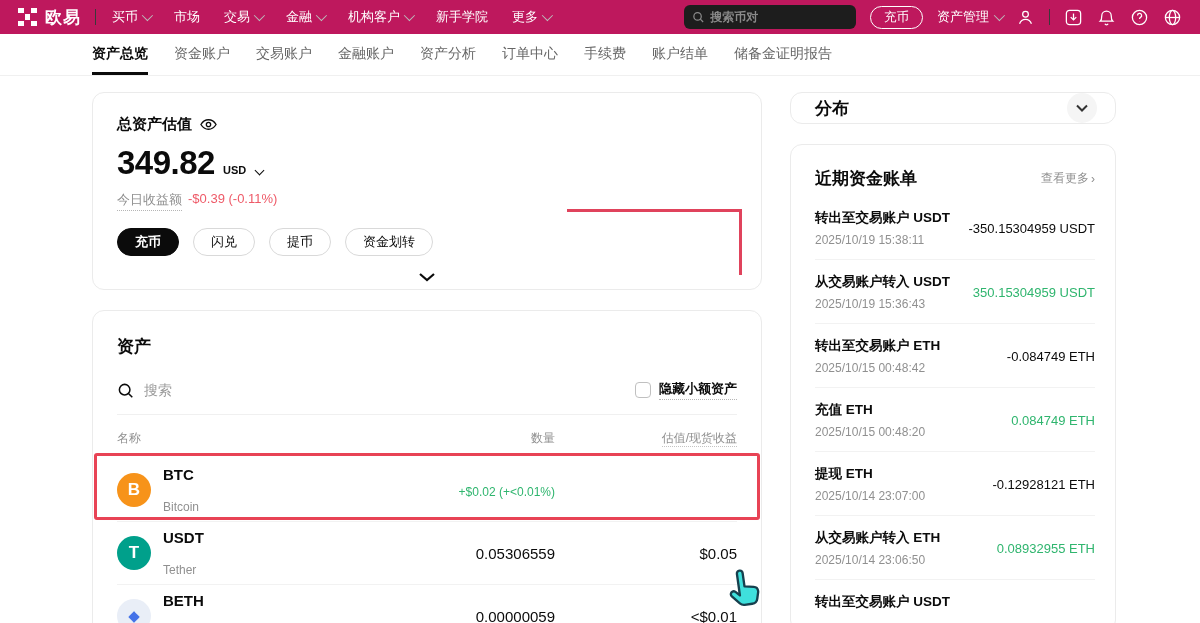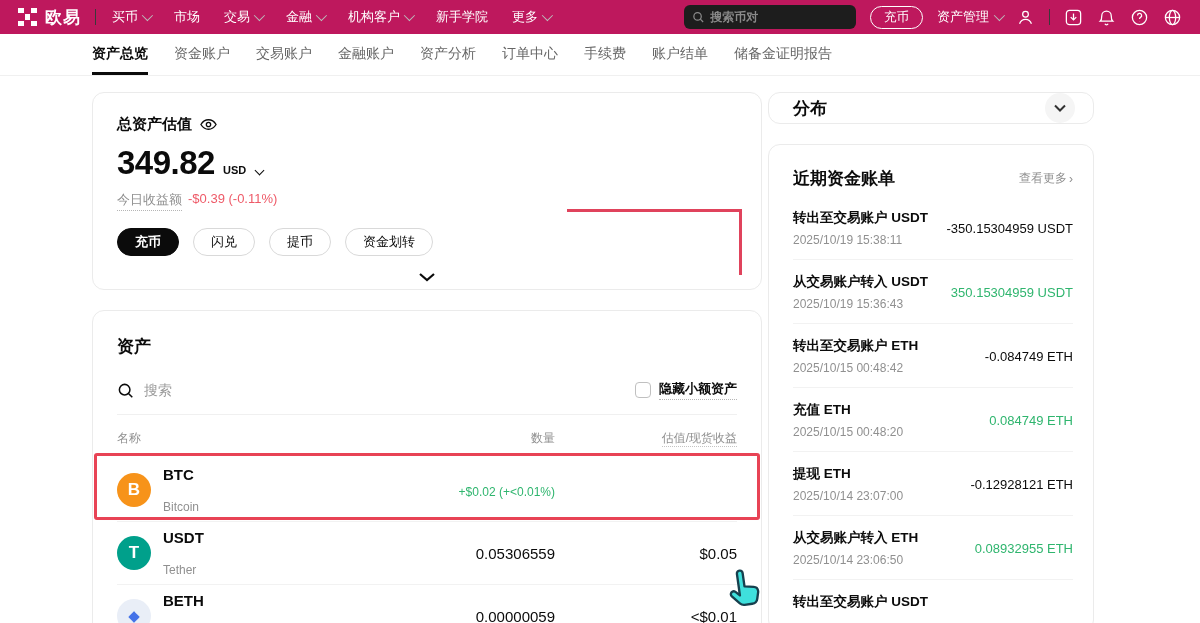--- a/index.html
+++ b/index.html
@@ -26,21 +26,21 @@
   .ticon { width:19px; height:19px; color:#fff; display:flex; align-items:center; justify-content:center; cursor:pointer; }
   .ticon svg { width:19px; height:19px; stroke:#fff; fill:none; stroke-width:1.6; }
   .vdiv { width:1px; height:16px; background:#3a3a3a; }
 
   
   .tabsbar { height:42px; display:flex; align-items:stretch; gap:26px; padding:0 0 0 92px; border-bottom:1px solid #f0f0f0; background:#fff; }
   .tab { font-size:14px; color:#666; display:flex; align-items:center; cursor:pointer; border-bottom:3px solid transparent; padding-top:2px; white-space:nowrap; }
   .tab.active { color:#0b0b0b; font-weight:bold; border-bottom-color:#0b0b0b; }
 
   
-  .main { position:relative; display:flex; padding:16px 0 0 92px; gap:6px; height:547px; overflow:hidden; }
+  .main { position:relative; display:flex; padding:16px 0 0 92px; gap:28px; height:547px; overflow:hidden; }
   .left-col { width:670px; display:flex; flex-direction:column; gap:20px; }
   .right-col { width:326px; display:flex; flex-direction:column; gap:20px; }
   .card { background:#fff; border:1px solid #ebebeb; border-radius:12px; }
 
   
   .overview-card { height:198px; padding:22px 24px 10px; position:relative; }
   .ov-title-row { display:flex; align-items:center; gap:8px; }
   .ov-title { font-size:15px; font-weight:600; }
   .eye { width:17px; height:17px; }
   .eye svg { width:17px; height:17px; stroke:#0b0b0b; fill:none; stroke-width:1.4; }

